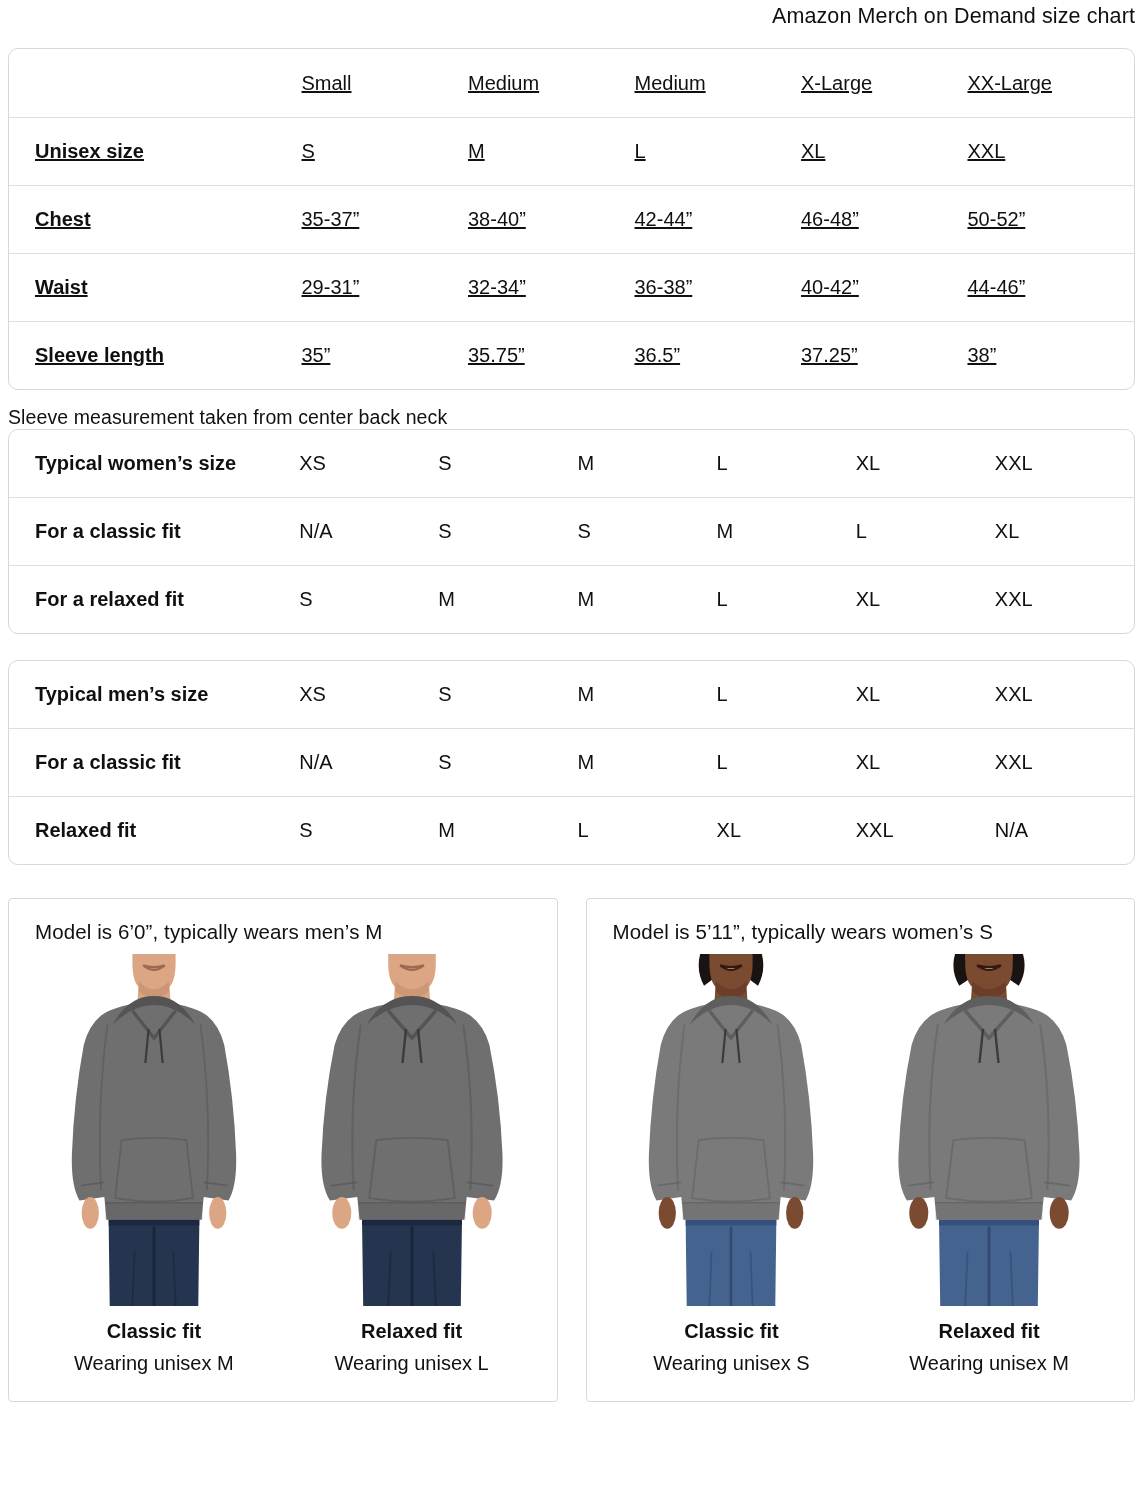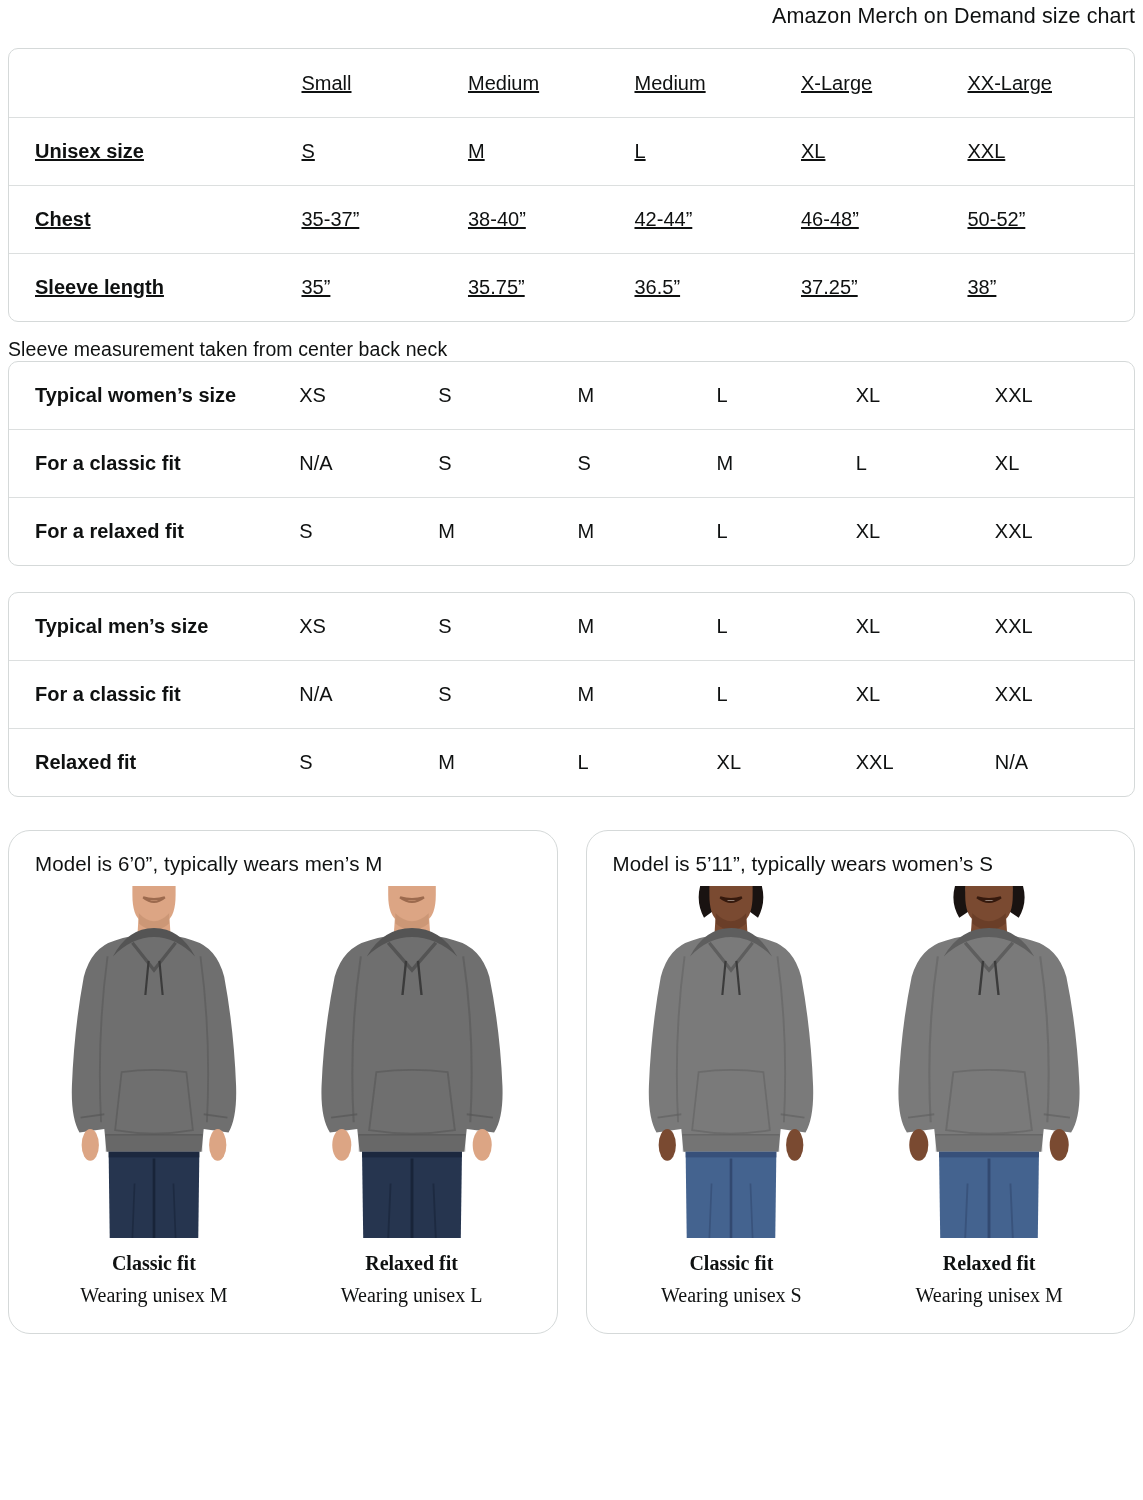--- a/index.html
+++ b/index.html
@@ -34,25 +34,25 @@
   table.chart tbody tr th,table.chart tbody tr td{border-top:1px solid #dcdfdf;}
   table.chart.no-head tbody tr:first-child th,
   table.chart.no-head tbody tr:first-child td{border-top:none;}
   .note{font-size:19.5px;margin:16px 0 0 0;letter-spacing:.1px;}
   .section-heading{font-size:21.5px;font-weight:400;margin:40px 0 18px 0;}
   .card.fit{margin-top:0;}
   .card.fit + .card.fit{margin-top:26px;}
   
   .panels{display:flex;gap:28px;margin-top:33px;}
   .panel{
-    flex:1;border:1px solid #d5d9d9;border-radius:22px;
+    flex:1;border:1px solid #d5d9d9;border-radius:4px;
     padding:21px 16px 26px;background:#fff;
   }
   .panel-heading{font-size:20.5px;margin:0 0 10px 10px;letter-spacing:.1px;}
-  .figures{display:flex;justify-content:flex-start;font-family:Liberation Serif, serif;}
+  .figures{display:flex;justify-content:flex-start;}
   .figure{flex:1;display:flex;flex-direction:column;align-items:center;min-width:0;}
   .photo{height:352px;display:flex;justify-content:center;align-items:flex-start;overflow:hidden;}
   .photo svg{display:block;}
   figcaption{text-align:center;}
   .fit-label{font-weight:700;font-size:20px;margin-top:14px;}
   .wearing{font-size:20px;margin-top:9px;}
   
   .man{
     --skin:#dca584;--skin2:#c08c6b;--mouth:#9c6a4e;--teeth:transparent;--hair:transparent;
     --h1:#6f6f6f;--h2:#545454;--jeans:#26354f;--jeans2:#182439;
@@ -137,20 +137,28 @@
             <td>XL</td>
             <td>XXL</td>
           </tr>
           <tr>
             <th class="row-label">Chest</th>
             <td>35-37”</td>
             <td>38-40”</td>
             <td>42-44”</td>
             <td>46-48”</td>
             <td>50-52”</td>
+          </tr>
+          <tr>
+            <th class="row-label">Waist</th>
+            <td>29-31”</td>
+            <td>32-34”</td>
+            <td>36-38”</td>
+            <td>40-42”</td>
+            <td>44-46”</td>
           </tr>
           <tr>
             <th class="row-label">Sleeve length</th>
             <td>35”</td>
             <td>35.75”</td>
             <td>36.5”</td>
             <td>37.25”</td>
             <td>38”</td>
           </tr>
         </tbody>

